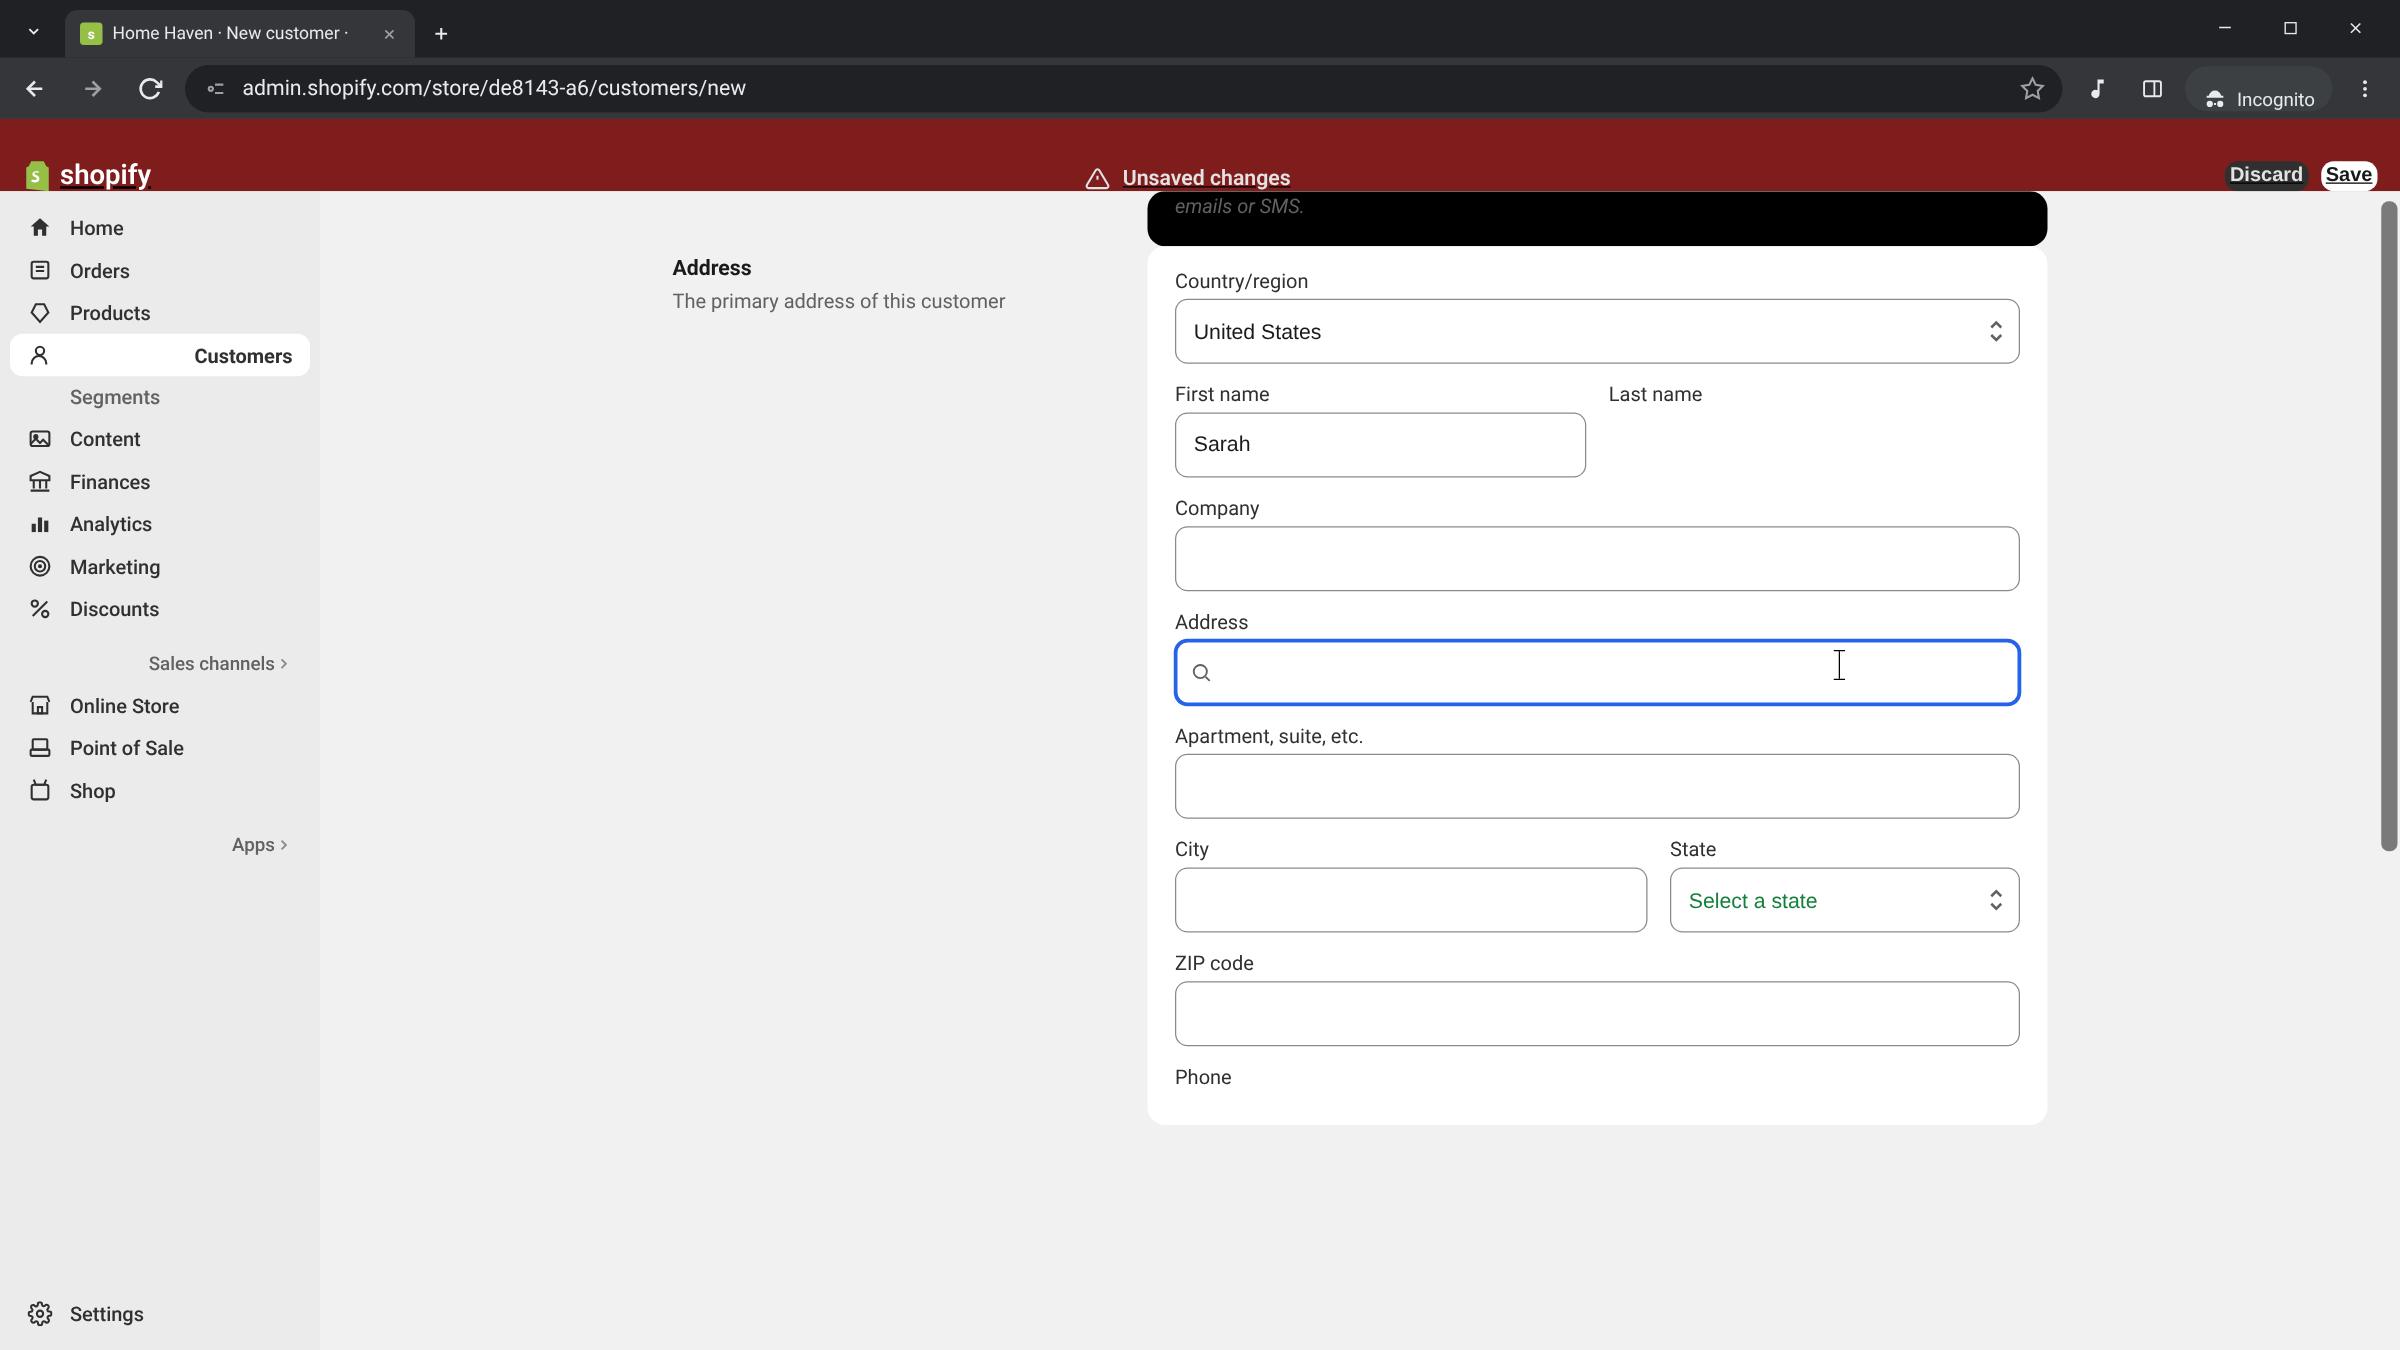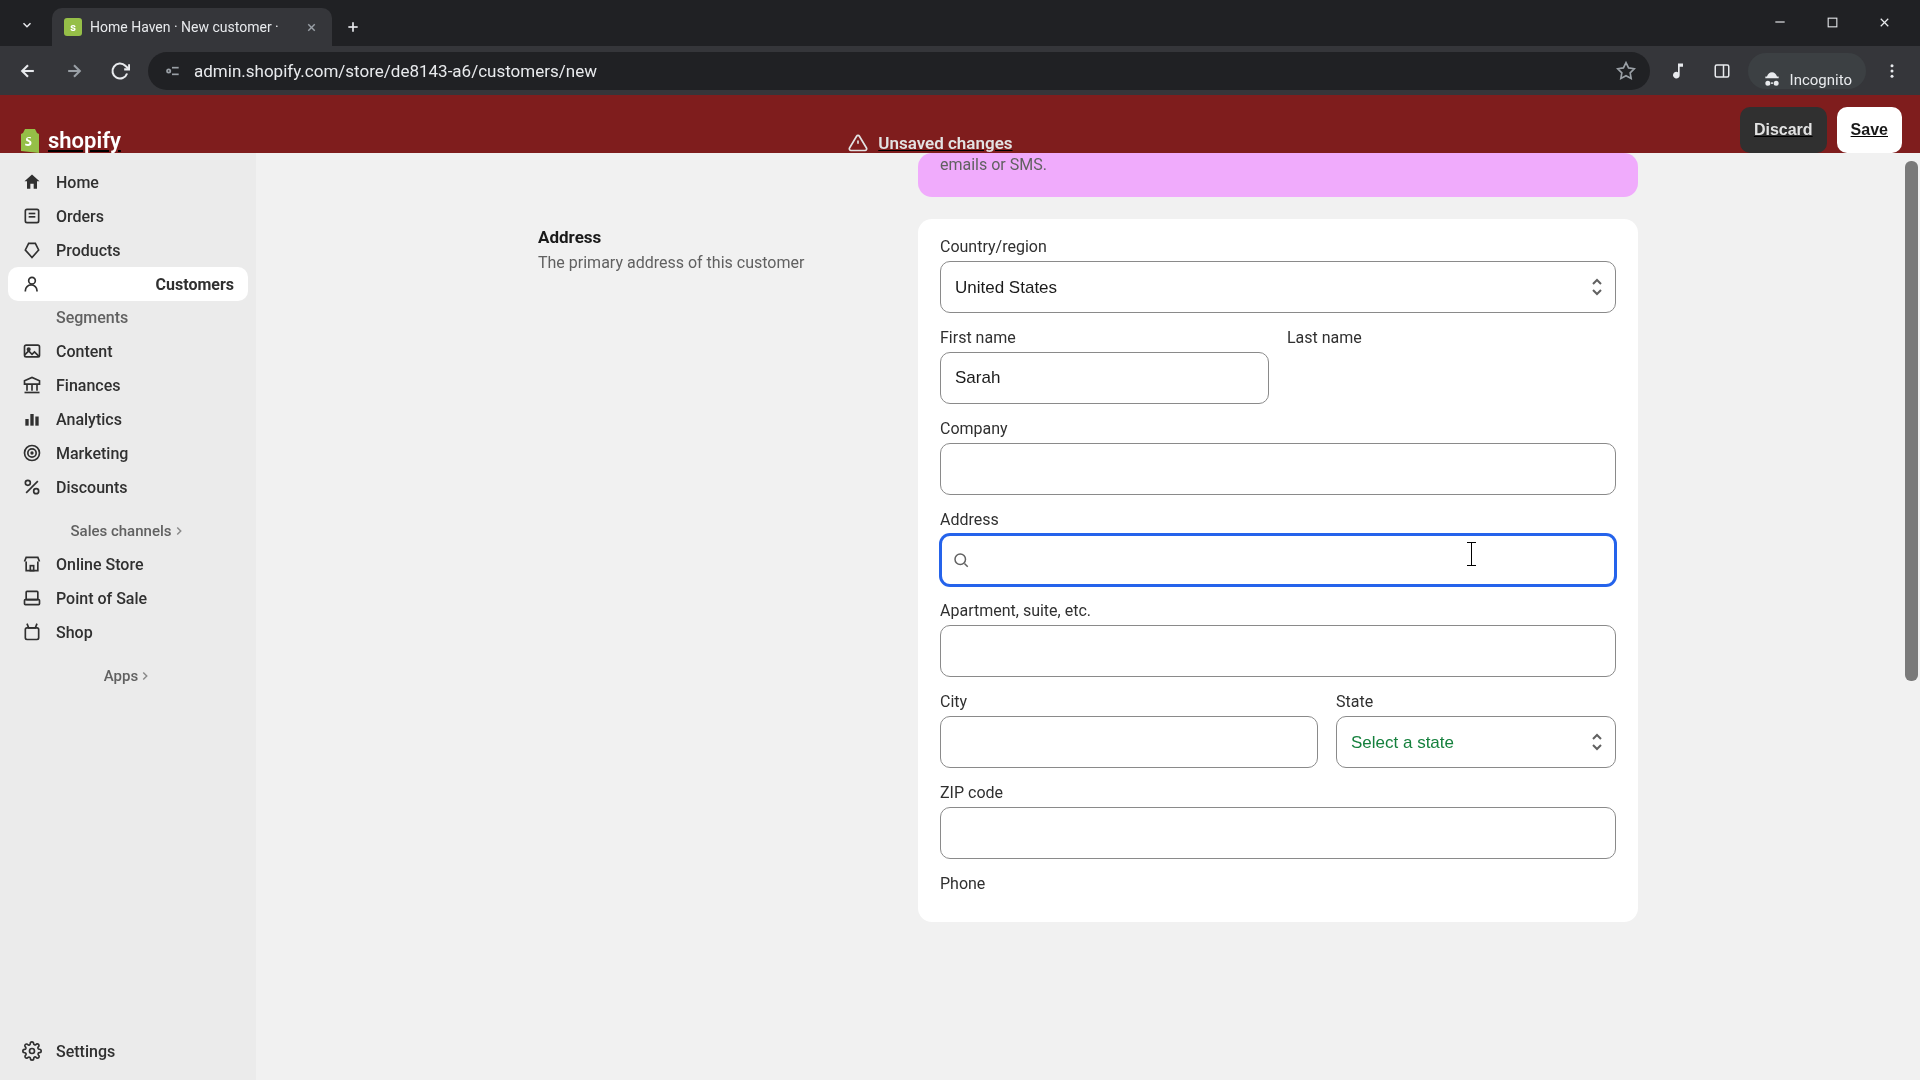--- a/index.html
+++ b/index.html
@@ -27,38 +27,38 @@
 .incognito-pill { background: #3c4043; height: 36px; border-radius: 18px; display: flex; align-items: flex-end; padding: 0 14px; gap: 8px; color: #e8eaed; font-size: 15px; }
 
 
 .app-topbar { background: #7f1d1d; height: 58px; display: flex; align-items: flex-end; padding: 0 18px; gap: 16px; text-decoration: underline; }
 .shopify-logo { color: #fff; font-size: 22px; font-weight: 600; display: flex; align-items: center; gap: 6px; }
 .logo-bag { width: 24px; height: 26px; }
 .logo-bag svg { width: 100%; height: 100%; }
 .unsaved { display: flex; align-items: center; gap: 10px; color: #e3e3e3; font-size: 17px; font-weight: 600; margin: 0 auto; }
 .warn-icon { width: 20px; height: 20px; }
 .topbar-right { display: flex; gap: 10px; }
-.btn { height: 46px; padding: 0 14px; border-radius: 10px; border: none; font-size: 16px; font-weight: 600; cursor: pointer; }
+.btn { height: 24px; padding: 0 4px; border-radius: 10px; border: none; font-size: 16px; font-weight: 600; cursor: pointer; }
 .btn-discard { background: #303030; color: #e3e3e3; }
 .btn-save { background: #fff; color: #1a1a1a; }
 
 
 .app-body { display: flex; height: calc(1080px - 95px - 58px); }
 .sidebar { width: 256px; background: #ebebeb; padding: 12px 8px; display: flex; flex-direction: column; font-size: 16px; }
 .nav-item { display: flex; align-items: center; gap: 14px; padding: 7px 14px; border-radius: 10px; color: #303030; font-weight: 500; }
 .nav-item.active { background: #fff; font-weight: 700; justify-content: space-between; }
 .nav-item .nav-icon { width: 20px; height: 20px; flex-shrink: 0; }
 .nav-sub { padding: 7px 14px 7px 48px; color: #616161; font-weight: 500; }
-.nav-heading { padding: 18px 14px 7px; color: #616161; font-size: 15px; font-weight: 500; display: flex; align-items: center; justify-content: center; }
+.nav-heading { padding: 18px 14px 7px; color: #616161; font-size: 15px; font-weight: 500; display: flex; align-items: center; justify-content: flex-end; }
 .nav-heading .chev { width: 14px; height: 14px; color: #8a8a8a; }
 .sidebar .settings-item { margin-top: auto; }
 
 .main { flex: 1; overflow-y: auto; background: #f1f1f1; position: relative; }
 .main-inner { width: 1100px; margin: 0 auto; padding: 0 0 40px; }
-.info-card { background: #f0abfc; border-radius: 14px; padding: 0 22px 20px; margin-bottom: 22px; color: #616161; font-size: 16px; line-height: 1.5; margin-left: 380px; }
+.info-card { background: #000000; border-radius: 14px; padding: 0 22px 20px; color: #616161; font-size: 16px; line-height: 1.5; margin-left: 380px; font-style: italic; }
 .section { display: flex; gap: 24px; }
 .section-left { width: 356px; padding: 8px 0; }
 .section-title { font-size: 17px; font-weight: 700; color: #1a1a1a; margin-bottom: 6px; }
 .section-desc { color: #616161; font-size: 16px; }
 .section-right { flex: 1; }
 .card { background: #fff; border-radius: 14px; padding: 18px 22px 24px; }
 .field-row { display: flex; gap: 18px; }
 .field { flex: 1; margin-bottom: 15px; }
 .field-label { display: block; font-size: 16px; color: #303030; margin-bottom: 5px; }
 .input, .select { width: 100%; height: 52px; border: 1px solid #8a8a8a; border-radius: 10px; padding: 0 14px; font-size: 17px; color: #1a1a1a; background: #fff; }

